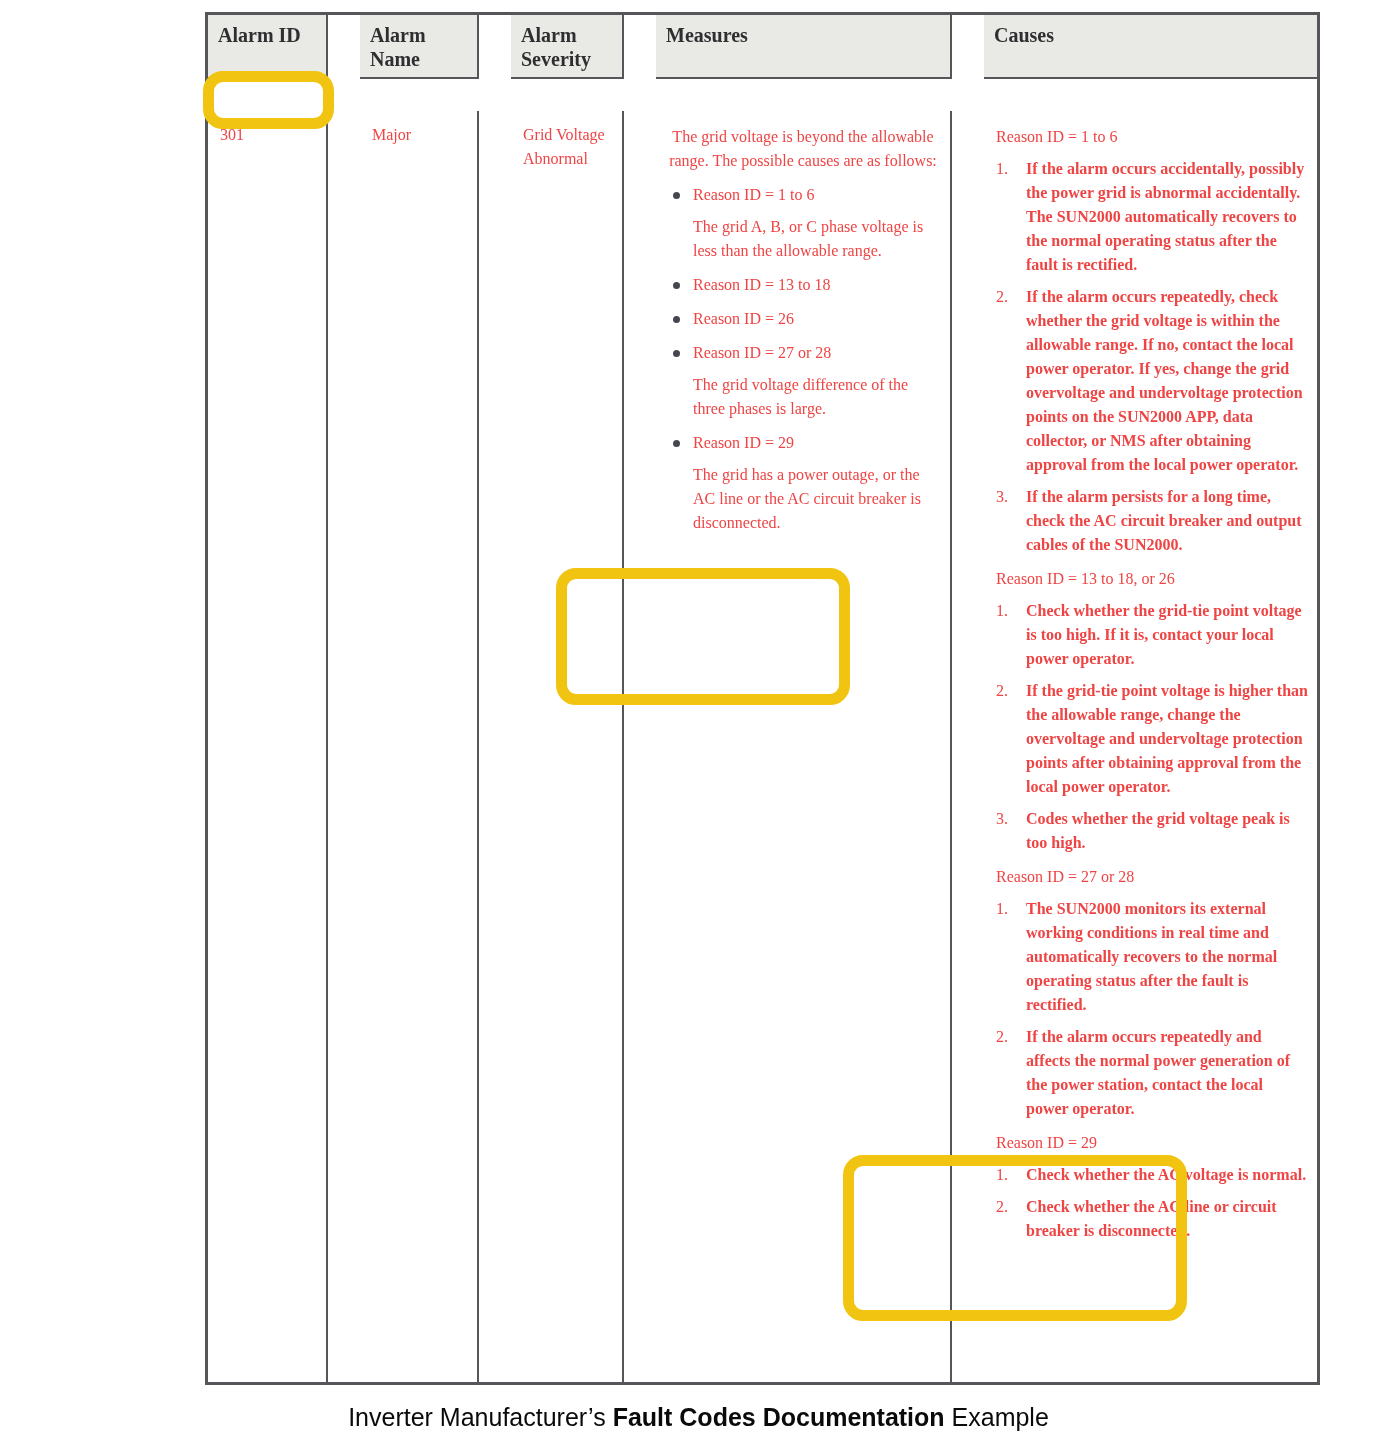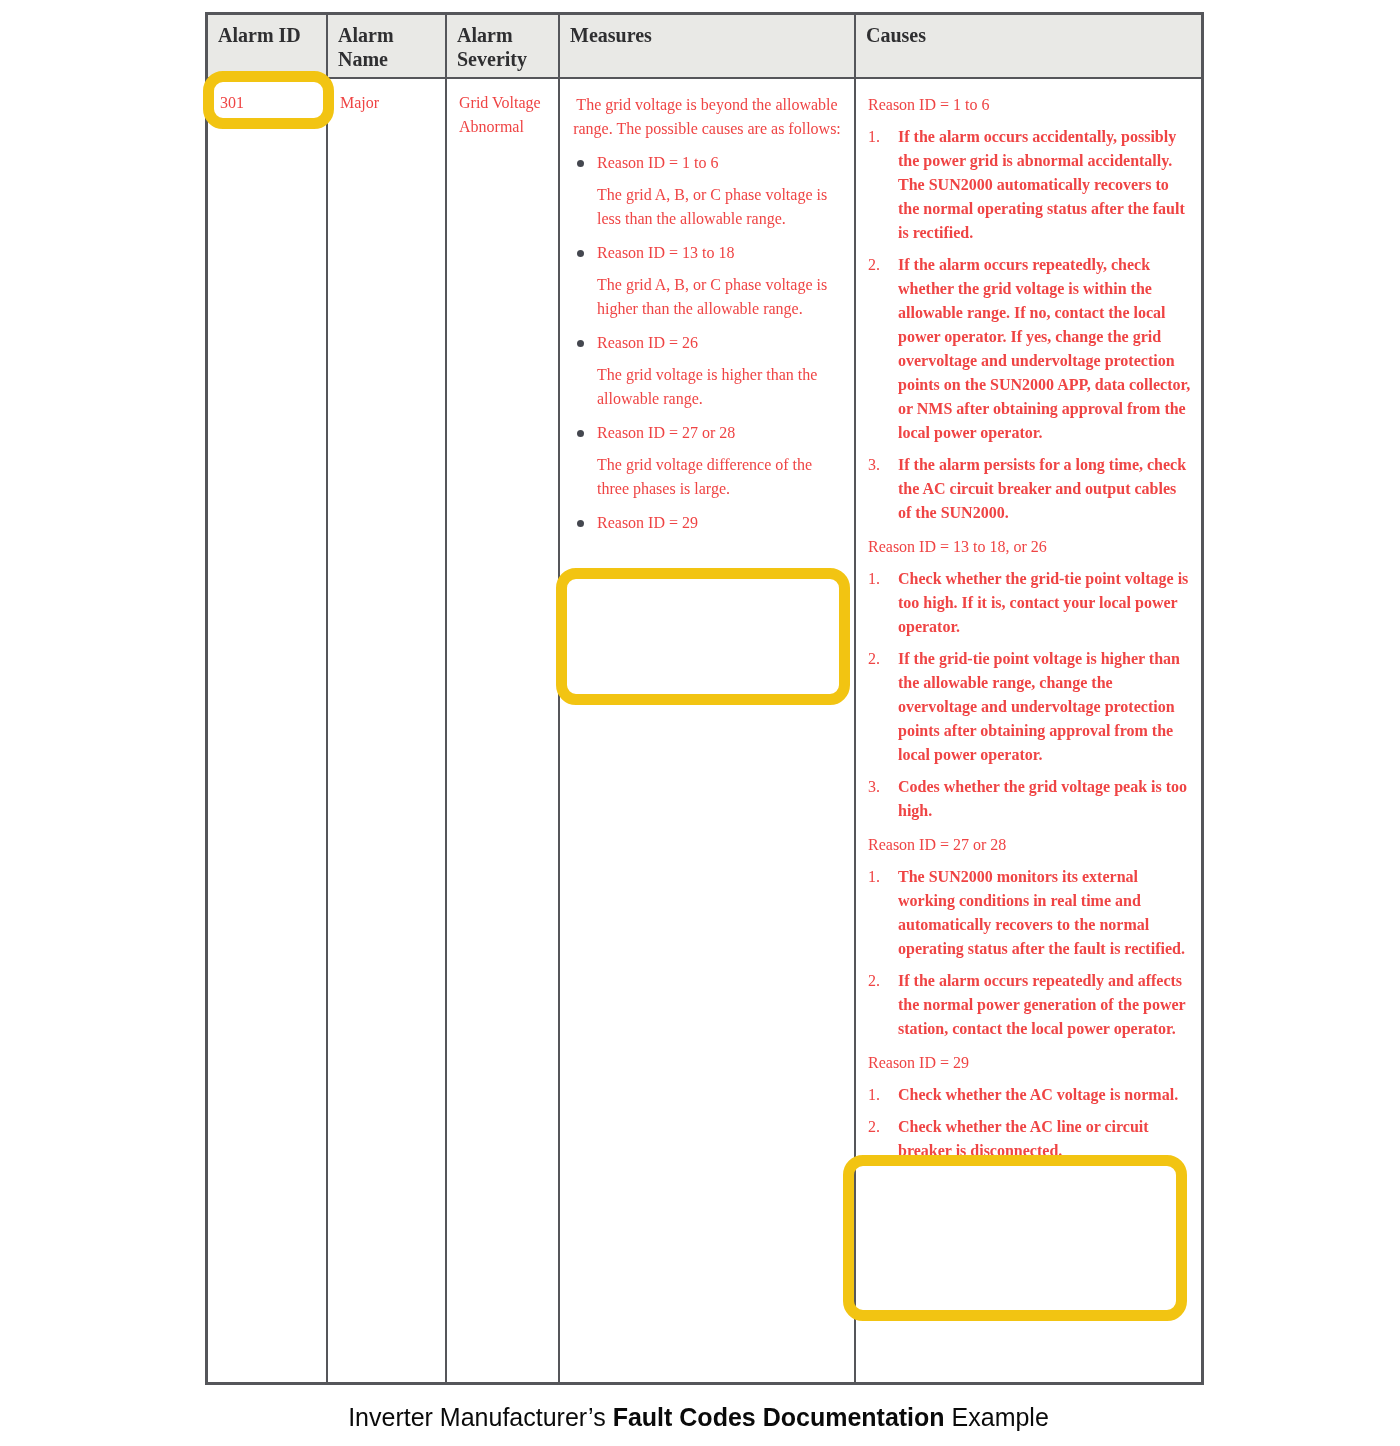--- a/index.html
+++ b/index.html
@@ -7,26 +7,27 @@
   #page {
     position:relative;
     width:1400px; height:1446px;
     background:#ffffff;
     font-family:"Liberation Serif", serif;
     overflow:hidden;
   }
   
   .tbl {
     position:absolute; left:205px; top:12px;
-    width:999px; height:1373px;
+    width:1115px; height:1373px;
     border:3px solid #55565a;
     display:grid;
     grid-template-columns:120px 119px 113px 296px 1fr;
     grid-template-rows:64px 1fr;
     background:#ffffff;
+    gap:32px;
   }
   .hcell {
     background:#e9e9e6;
     border-right:2px solid #55565a;
     border-bottom:2px solid #55565a;
     font-weight:bold; font-size:20px; line-height:24px;
     color:#2f2f31;
     padding:8px 10px;
   }
   .hcell:nth-child(5){ border-right:none; }
@@ -110,41 +111,40 @@
               <span class="bmark"></span>
               <span class="btitle">Reason ID = 1 to 6</span>
             </div>
             <div class="bbody">The grid A, B, or C phase voltage is less than the allowable range.</div>
           </div>
           <div class="bullet">
             <div class="brow">
               <span class="bmark"></span>
               <span class="btitle">Reason ID = 13 to 18</span>
             </div>
-            <div class="bbody">The grid A, B, or C phase voltage is higher than the allowable range.</div>
           </div>
           <div class="bullet">
             <div class="brow">
               <span class="bmark"></span>
               <span class="btitle">Reason ID = 26</span>
             </div>
-            <div class="bbody">The grid voltage is higher than the allowable range.</div>
           </div>
           <div class="bullet">
             <div class="brow">
               <span class="bmark"></span>
               <span class="btitle">Reason ID = 27 or 28</span>
             </div>
             <div class="bbody">The grid voltage difference of the three phases is large.</div>
           </div>
           <div class="bullet">
             <div class="brow">
               <span class="bmark"></span>
               <span class="btitle">Reason ID = 29</span>
             </div>
+            <div class="bbody">The grid has a power outage, or the AC line or the AC circuit breaker is disconnected.</div>
           </div>
         </div>
     </div>
     <div class="bcell last" id="cell-measures">
       <div id="measures-sections">
           <div class="msection">
             <div class="mhead">Reason ID = 1 to 6</div>
             <div class="step">
               <span class="num">1.</span>
               <span class="stext">If the alarm occurs accidentally, possibly the power grid is abnormal accidentally. The SUN2000 automatically recovers to the normal operating status after the fault is rectified.</span>

